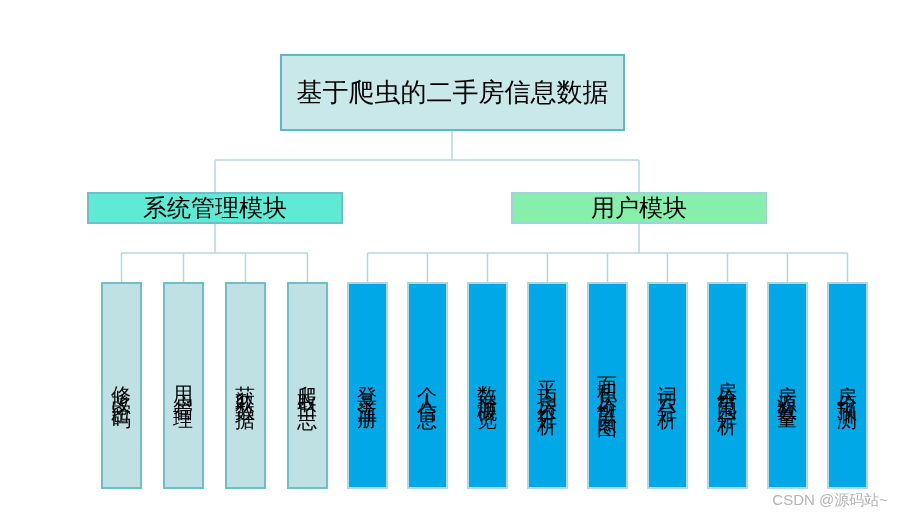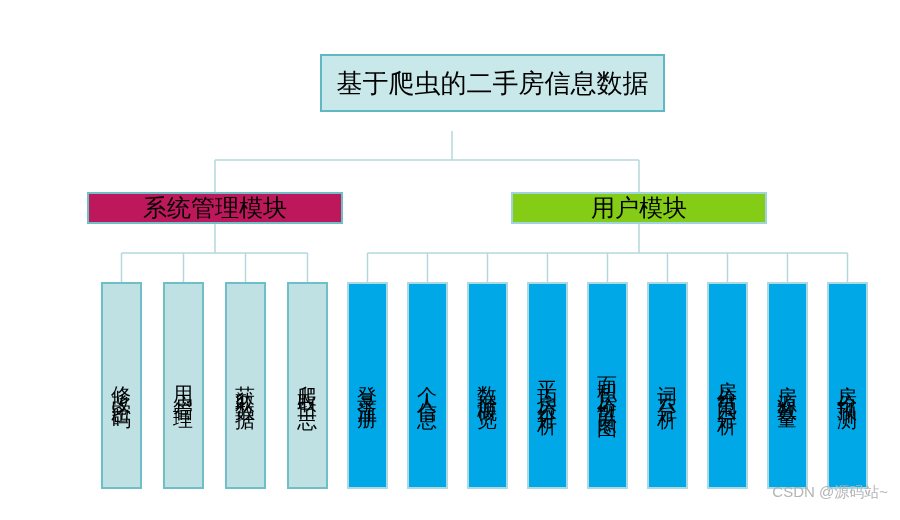--- a/index.html
+++ b/index.html
@@ -15,51 +15,50 @@
   .connectors {
     position: absolute;
     left: 0; top: 0;
     width: 900px; height: 520px;
     pointer-events: none;
   }
   .box { position: absolute; box-sizing: border-box; }
 
   .title-box {
     left: 280px; top: 54px;
-    width: 345px; height: 58px;
+    width: 345px; height: 77px;
     background: #c9e8ea;
     border: 2px solid #5fb8c4;
     display: flex;
     flex-direction: column;
     align-items: center;
     justify-content: center;
     font-size: 26px;
     line-height: 35px;
     text-align: center;
     white-space: nowrap;
-    margin-left: 40px;
   }
 
   .module-box {
     top: 192px;
     width: 256px; height: 32px;
     display: flex;
     align-items: center;
     justify-content: center;
     font-size: 24px;
     white-space: nowrap;
   }
   .module-left {
     left: 87px;
-    background: #be185d;
+    background: #5eead4;
     border: 2px solid #6fbfc9;
   }
   .module-right {
     left: 511px;
-    background: #84cc16;
+    background: #86efac;
     border: 2px solid #9fd4de;
   }
 
   .leaf {
     top: 282px;
     width: 41px; height: 207px;
     display: flex;
     align-items: center;
     justify-content: center;
   }
@@ -77,21 +76,21 @@
     font-size: 20px;
     letter-spacing: 8px;
     line-height: 1;
   }
   .leaf-blue .vtext { letter-spacing: 8px; }
   .leaf .vtext.tight { letter-spacing: 7px; }
 
   .watermark {
     position: absolute;
     right: 12px;
-    bottom: 18px;
+    bottom: 10px;
     font-family: "Liberation Sans", "DejaVu Sans", sans-serif;
     font-size: 15px;
     color: #b4b4b6;
     white-space: nowrap;
   }
 </style>
 </head>
 <body>
 
 <div class="canvas">

